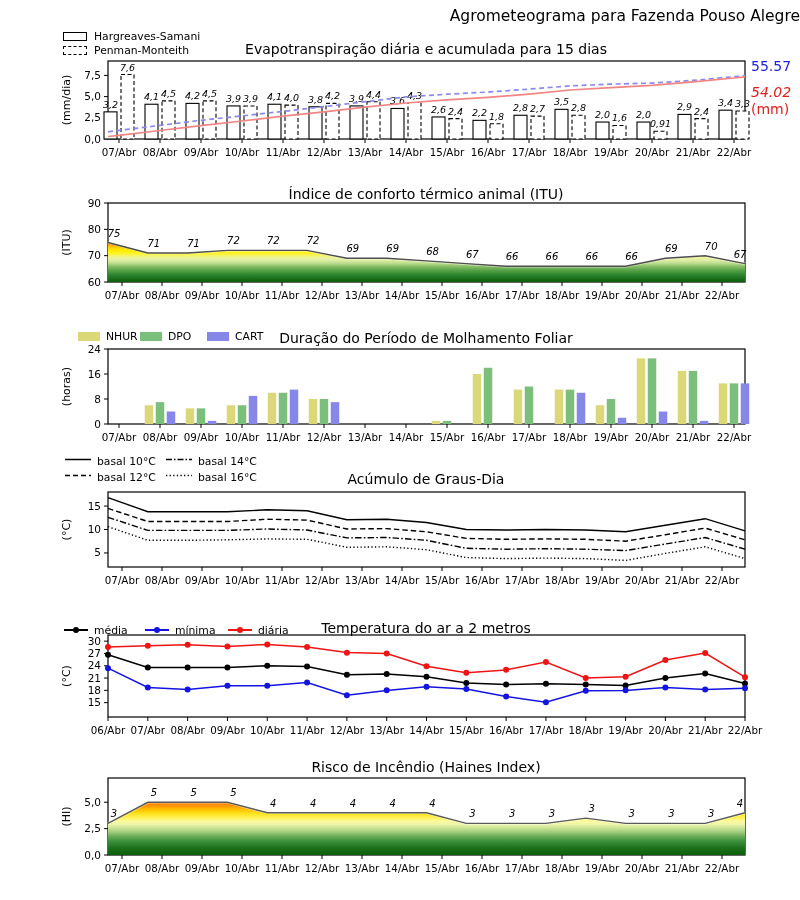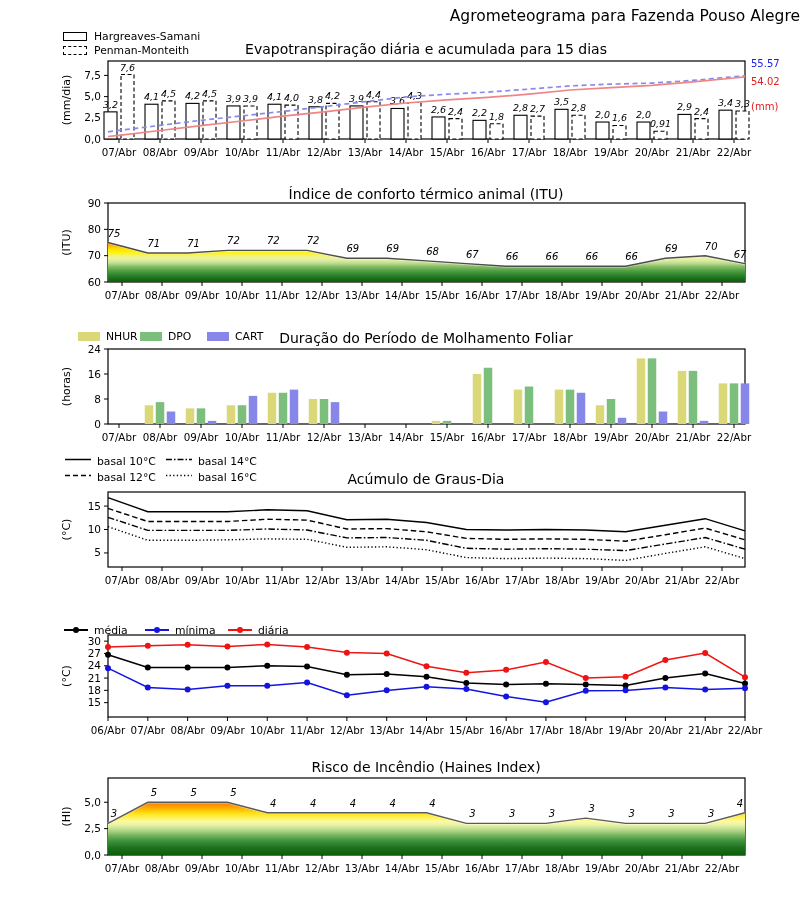--- a/index.html
+++ b/index.html
@@ -13,21 +13,21 @@
   .swr{display:inline-block;width:22px;height:7px;border:1.4px solid #000;margin-right:7px;vertical-align:-1px;background:#fff;}
   .swr.d{border-style:dashed;}
   .swf{display:inline-block;width:22px;height:9px;margin-right:6px;vertical-align:-1px;}
   .lsw{display:inline-block;width:24px;height:2px;margin-right:6px;vertical-align:3px;position:relative;}
   .lsw .dotm{position:absolute;left:9px;top:-2.2px;width:6px;height:6px;border-radius:50%;}
   .l-solid,.l-dashed,.l-dashdot,.l-dotted{stroke:#000;stroke-width:1.5;}
   .l-dashed{stroke-dasharray:5 3;}
   .l-dashdot{stroke-dasharray:6 2 1.5 2;}
   .l-dotted{stroke-dasharray:1.3 2.3;}
   .lsvg{vertical-align:1px;margin-right:6px;}
-  .rlab{position:absolute;left:751px;font-size:10px;white-space:nowrap;}
+  .rlab{position:absolute;left:751px;font-size:14px;white-space:nowrap;}
 </style>
 </head>
 <body>
 
 <div id="app">
   <svg id="cv" width="800" height="900">
       <g>
         <rect x="108" y="61" width="637" height="78" fill="none" stroke="#000" stroke-width="1.2"></rect>
         <line x1="104" y1="139" x2="108" y2="139" stroke="#000" stroke-width="1"></line>
         <text x="101" y="142.5" text-anchor="end" font-size="10.5">0,0</text>
@@ -526,31 +526,32 @@
         <stop offset="1.000" stop-color="#0b5e0b"></stop>
       </linearGradient>
     </svg>
 
   <div class="mtitle">Agrometeograma para Fazenda Pouso Alegre</div>
 
   <div class="ctitle" style="top:41px">Evapotranspiração diária e acumulada para 15 dias</div>
   <div class="ctitle" style="top:186px">Índice de conforto térmico animal (ITU)</div>
   <div class="ctitle" style="top:471px">Acúmulo de Graus-Dia</div>
   <div class="ctitle" style="top:330px">Duração do Período de Molhamento Foliar</div>
+  <div class="ctitle" style="top:620px">Temperatura do ar a 2 metros</div>
   <div class="ctitle" style="top:759px">Risco de Incêndio (Haines Index)</div>
 
   <div class="le" style="left:63px;top:30px">
     <span class="swr"></span><span>Hargreaves-Samani</span>
   </div>
   <div class="le" style="left:63px;top:44px">
     <span class="swr d"></span><span>Penman-Monteith</span>
   </div>
 
   <div class="rlab" style="top: 58px; color: rgb(32, 32, 221);">55.57</div>
-  <div class="rlab" style="top: 76px; color: rgb(221, 32, 32);">54.02</div>
+  <div class="rlab" style="top: 84px; color: rgb(221, 32, 32); font-style: italic;">54.02</div>
   <div class="rlab" style="top: 101px; color: rgb(221, 32, 32);">(mm)</div>
 
   <div class="le" style="left:78px;top:330px">
     <span class="swf" style="background: rgb(219, 216, 122);"></span><span>NHUR</span>
   </div>
   <div class="le" style="left:140px;top:330px">
     <span class="swf" style="background: rgb(124, 191, 124);"></span><span>DPO</span>
   </div>
   <div class="le" style="left:207px;top:330px">
     <span class="swf" style="background: rgb(135, 135, 234);"></span><span>CART</span>

